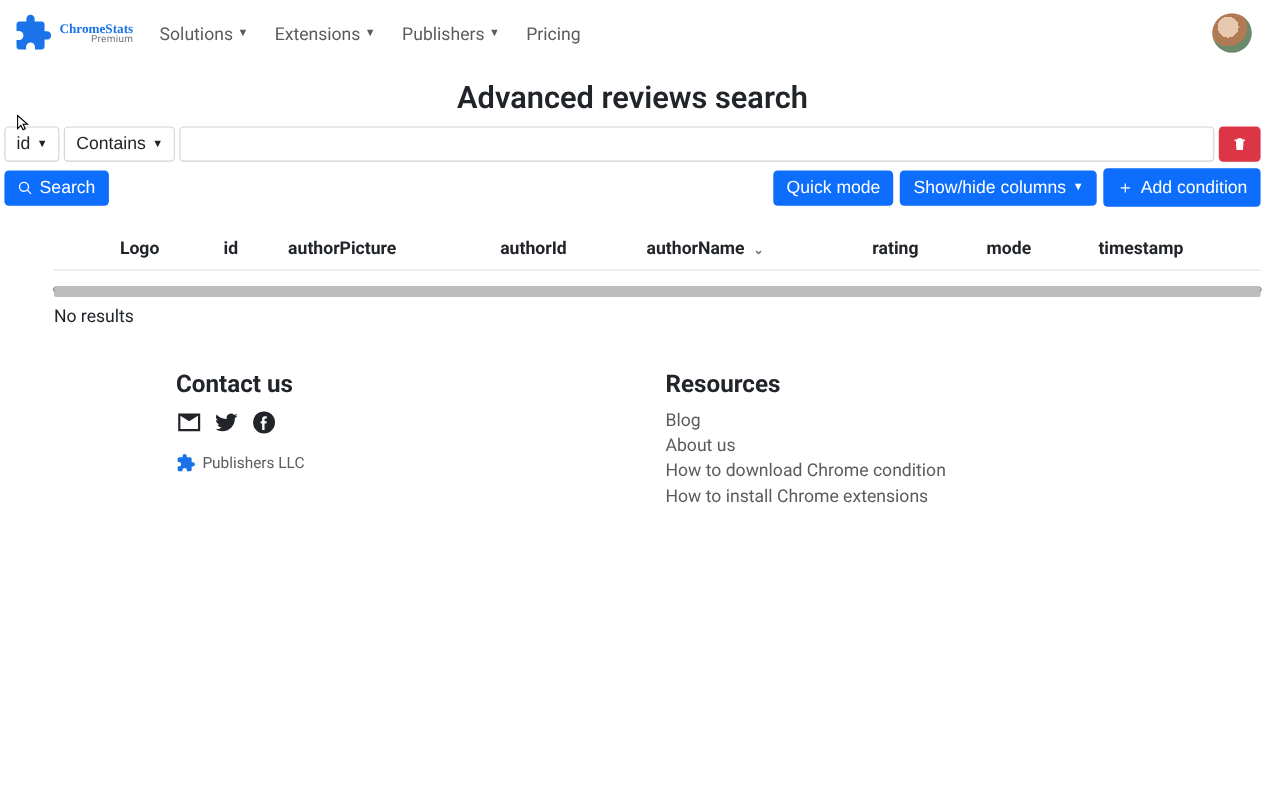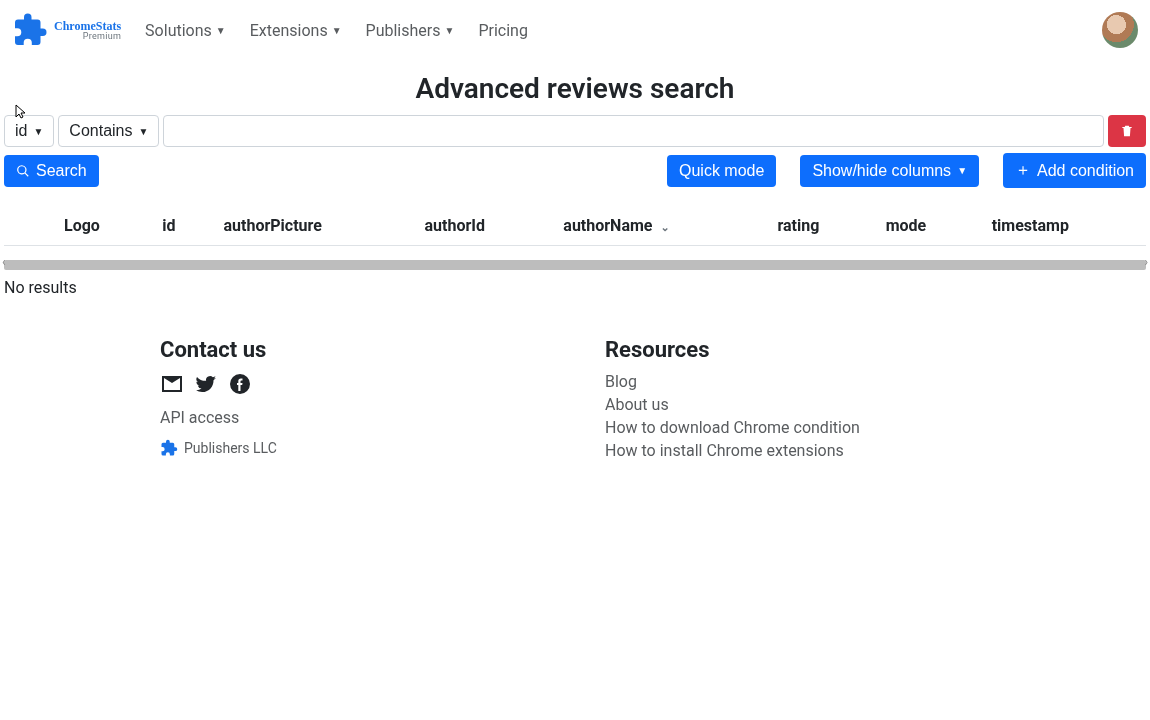--- a/index.html
+++ b/index.html
@@ -23,28 +23,28 @@
 
   
   .search-row { display: flex; gap: 4px; padding: 0 4px; align-items: stretch; }
   .dd-btn { border: 1px solid #ced4da; background: #fff; border-radius: 4px; padding: 6px 10px; font-size: 16px; color: #212529; display: flex; align-items: center; gap: 6px; cursor: pointer; }
   .dd-btn .caret { font-size: 10px; }
   .search-input { flex: 1; border: 1px solid #ced4da; border-radius: 4px; padding: 6px 10px; font-size: 16px; }
   .btn-danger { background: #dc3545; border: none; border-radius: 4px; width: 38px; display: flex; align-items: center; justify-content: center; cursor: pointer; }
   .btn-danger svg { fill: #fff; width: 14px; height: 14px; }
 
   
-  .action-row { display: flex; padding: 6px 4px; gap: 24px; align-items: center; justify-content: space-between; }
+  .action-row { display: flex; padding: 6px 4px; gap: 6px; align-items: center; justify-content: space-between; }
   .btn { border: none; border-radius: 4px; padding: 7px 12px; font-size: 16px; cursor: pointer; display: flex; align-items: center; gap: 6px; }
   .btn-primary { background: #0d6efd; color: #fff; }
   .spacer { flex: 1; }
   .caret-white { font-size: 10px; }
 
   
-  .table-wrap { padding: 0 4px; margin-top: 12px; }
+  .table-wrap { padding: 0 4px; margin-top: 12px; margin-left: 45px; }
   table { width: 100%; border-collapse: collapse; }
   thead th { text-align: left; font-weight: 700; font-size: 16px; padding: 10px 12px; border-bottom: 1px solid #dee2e6; white-space: nowrap; }
   thead th:first-child { width: 48px; }
   .sort-caret { font-size: 11px; color: #6c757d; margin-left: 4px; }
   .hscroll { height: 10px; background: #bdbdbd; margin: 14px 0 6px; border-radius: 2px; position: relative; }
   .hscroll::before { content: "‹"; position: absolute; left: -2px; top: -5px; font-size: 12px; color: #888; }
   .hscroll::after { content: "›"; position: absolute; right: -2px; top: -5px; font-size: 12px; color: #888; }
   .no-results { font-size: 16px; padding: 2px 0 0 0; }
 
   
@@ -166,21 +166,20 @@
       <a><svg viewBox="0 0 24 24">
             <path d="M2 4h20v16H2V4zm10 7L4 6v12h16V6l-8 5z"></path>
           </svg></a>
       <a><svg viewBox="0 0 24 24">
             <path d="M22 5.8a8 8 0 0 1-2.3.6 4 4 0 0 0 1.8-2.2 8 8 0 0 1-2.6 1 4 4 0 0 0-6.8 3.6A11.4 11.4 0 0 1 3 4.9a4 4 0 0 0 1.2 5.3 4 4 0 0 1-1.8-.5v.1a4 4 0 0 0 3.2 3.9 4 4 0 0 1-1.8.1 4 4 0 0 0 3.7 2.8A8 8 0 0 1 2 18.3a11.3 11.3 0 0 0 6.1 1.8c7.4 0 11.4-6.1 11.4-11.4v-.5A8 8 0 0 0 22 5.8z"></path>
           </svg></a>
       <a><svg viewBox="0 0 24 24">
             <path d="M12 2a10 10 0 1 0 0 20 10 10 0 0 0 0-20zm2.5 6.5h-1.3c-.5 0-.7.3-.7.8V11h2l-.3 2h-1.7v6h-2.2v-6H9v-2h1.3V9.1c0-1.5.9-2.6 2.6-2.6h1.6v2z"></path>
           </svg></a>
     </div>
-    <a class="footer-link">API access</a>
     <div class="llc-row">
       <svg viewBox="0 0 24 24">
           <path fill="#1a73e8" d="M20.5 11H19V7a2 2 0 0 0-2-2h-4V3.5a2.5 2.5 0 1 0-5 0V5H4a2 2 0 0 0-2 2v3.8h1.5a2.7 2.7 0 0 1 0 5.4H2V20a2 2 0 0 0 2 2h3.8v-1.5a2.7 2.7 0 0 1 5.4 0V22H17a2 2 0 0 0 2-2v-4h1.5a2.5 2.5 0 1 0 0-5z"></path>
         </svg>
       <span>Publishers LLC</span>
     </div>
   </div>
   <div class="footer-col">
     <h3>Resources</h3>
     <a class="footer-link">Blog</a>

